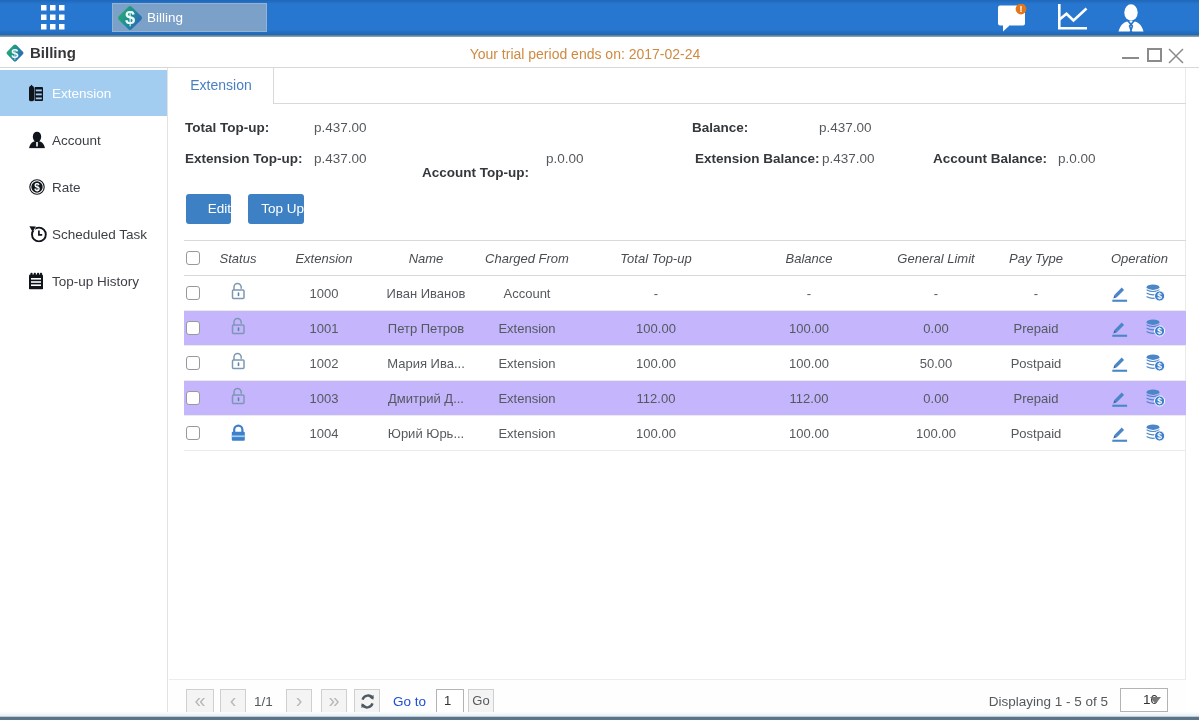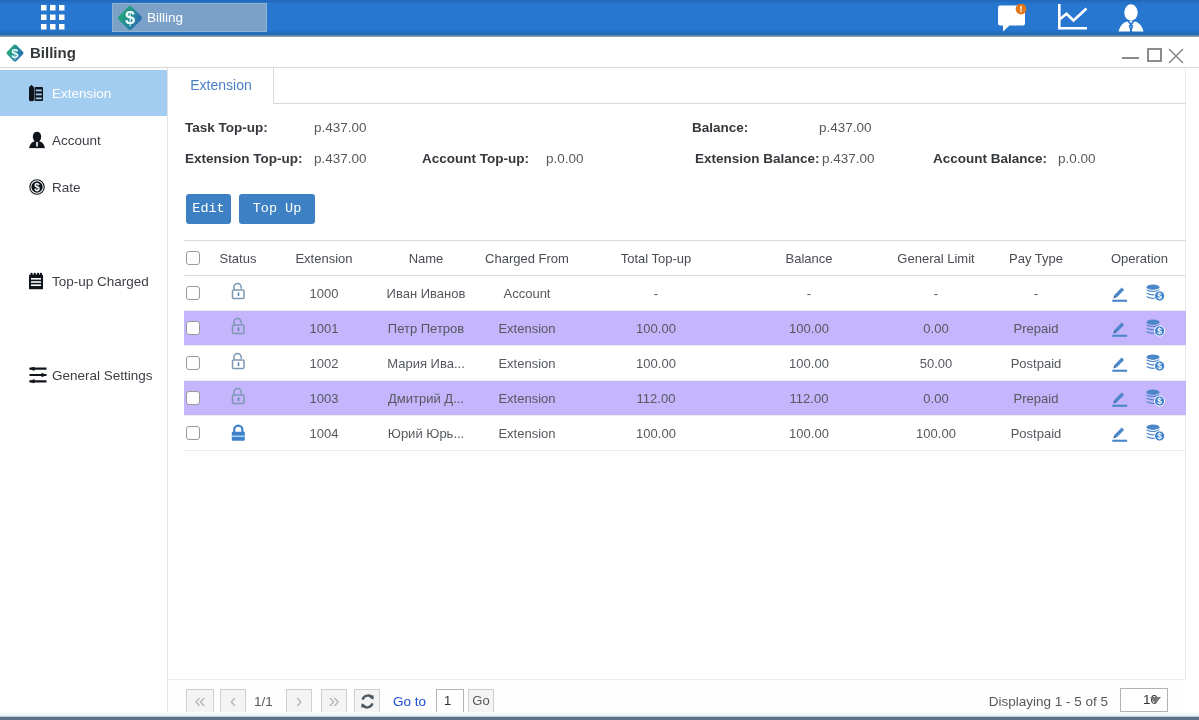--- a/index.html
+++ b/index.html
@@ -34,27 +34,27 @@
 .sitem.sel .lb { color:#fff; }
 
 
 #content { position:absolute; left:169px; top:68px; width:1017px; height:649px; background:#fff; border-right:1px solid #eaeaea; }
 #tabstrip { position:absolute; left:0; top:0; width:1017px; height:36px; border-bottom:1px solid #d9d9d9; }
 #tab1 { position:absolute; left:0; top:0; width:105px; height:36px; background:#fff;
   border-right:1px solid #d9d9d9; color:#4a80c2; font-size:14px; line-height:34px; text-align:center; }
 .lbl { font-weight:bold; color:#34383c; font-size:13.5px; position:absolute; white-space:nowrap; }
 .val { color:#55595e; font-size:13.5px; position:absolute; white-space:nowrap; }
 .btn { position:absolute; top:126px; height:30px; background:#3d80c4; border-radius:3px;
-  color:#fff; font-size:13.5px; text-align:center; line-height:30px;font-family:Liberation Mono, monospace; }
+  color:#fff; font-size:13.5px; text-align:right; line-height:30px; }
 
 
 #tbl { position:absolute; left:15px; top:172px; width:1002px; }
 table { border-collapse:collapse; width:1002px; table-layout:fixed; font-size:13px; color:#55595e; }
 thead td { border-top:1px solid #d9d9d9; border-bottom:1px solid #d9d9d9; height:35px;
-  text-align:center; color:#494d52; font-size:13px; }
+  text-align:center; color:#494d52; font-size:13px;font-style:italic; }
 tbody td { height:35px; border-bottom:1px solid #ebebeb; text-align:center; }
 .ops { padding-left:6px; }
 tbody tr.alt { background:#c4b5fd; }
 .cb { display:inline-block; width:14px; height:14px; border:1px solid #999; border-radius:3px; background:#fff; vertical-align:middle; }
 thead .cb, tbody .cb { margin-top:-2px; }
 td:first-child { padding-right:2px; }
 thead td:last-child { padding-left:10px; }
 
 
 #pager { position:absolute; left:0; top:611px; width:1017px; height:36px; border-top:1px solid #ececec; background:#fefefe; }
@@ -129,20 +129,21 @@
         <linearGradient id="dg2" x1="0" y1="0.65" x2="1" y2="0.35">
       <stop offset="0" stop-color="#27a376"></stop>
           <stop offset="0.45" stop-color="#1f8f96"></stop>
           <stop offset="1" stop-color="#2a6fb0"></stop>
     </linearGradient>
       </defs>
     <rect x="4.5" y="4.5" width="17" height="17" rx="2.5" transform="rotate(45 13 13)" fill="url(#dg2)"></rect>
     <text x="13" y="19" font-size="17" font-weight="bold" fill="#eefcf8" text-anchor="middle" font-family="Liberation Sans">$</text>
   </svg>
   <div class="name">Billing</div>
+  <div id="trial">Your trial period ends on: 2017-02-24</div>
   <div class="winbtn" style="left:1122px;top:20px;width:17px;height:2px;background:#8b8b8b"></div>
   <div class="winbtn" style="left:1147px;top:11px;width:15px;height:14px;border:2px solid #8b8b8b"></div>
   <svg class="winbtn" style="left:1168px;top:11px" width="16" height="16" viewBox="0 0 16 16">
     <path d="M1 1 L15 15 M15 1 L1 15" stroke="#8b8b8b" stroke-width="1.5"></path>
   </svg>
 </div>
 
 <div id="sidebar">
   <div class="sitem sel" style="top:2px">
     <svg class="ic" width="14" height="17" viewBox="0 0 14 17">
@@ -163,74 +164,70 @@
     </svg>
     <div class="lb">Account</div>
   </div>
   <div class="sitem" style="top:96px">
     <svg class="ic" width="16" height="16" viewBox="0 0 16 16">
       <circle cx="8" cy="8" r="7.2" fill="none" stroke="#10151c" stroke-width="1.1"></circle>
       <circle cx="8" cy="8" r="5.7" fill="#10151c"></circle>
       <text x="8" y="11.6" font-size="10" font-weight="bold" fill="#fff" text-anchor="middle" font-family="Liberation Sans">$</text>
     </svg>
     <div class="lb">Rate</div>
+  </div>
+  <div class="sitem" style="top:143px">
+    <svg class="ic" width="18" height="17" viewBox="0 0 18 17">
+      <circle cx="9.9" cy="9" r="6.9" fill="none" stroke="#10151c" stroke-width="1.9"></circle>
+      <rect x="0" y="0" width="6.4" height="5.2" fill="#ffffff"></rect>
+      <path d="M0.4 0.7 L 6.9 1.0 L 3.6 6.5 Z" fill="#10151c"></path>
+      <path d="M9.9 4.9 V 9.3 H 13.2" fill="none" stroke="#10151c" stroke-width="1.7"></path>
+    </svg>
+    <div class="lb">Scheduled Task</div>
   </div>
   <div class="sitem" style="top:190px">
     <svg class="ic" width="14" height="17" viewBox="0 0 14 17">
       <rect x="0" y="2" width="14" height="15" rx="1.2" fill="#10151c"></rect>
       <g fill="#ffffff">
           <rect x="2" y="5.5" width="10" height="1.6"></rect>
           <rect x="2" y="8.7" width="10" height="1.6"></rect>
           <rect x="2" y="11.9" width="10" height="1.6"></rect>
         </g>
       <g fill="#10151c">
           <rect x="1.5" y="0" width="2" height="3.4" rx="1"></rect>
           <rect x="4.8" y="0" width="2" height="3.4" rx="1"></rect>
           <rect x="8.1" y="0" width="2" height="3.4" rx="1"></rect>
           <rect x="11" y="0" width="2" height="3.4" rx="1"></rect>
         </g>
     </svg>
-    <div class="lb">Top-up Charged</div>
-  </div>
-  <div class="sitem" style="top:284px">
-    <svg class="ic" width="18" height="17" viewBox="0 0 18 17">
-      <g stroke="#10151c" stroke-width="2.2" fill="none">
-        <path d="M0.5 2.2 H 17.5"></path>
-          <path d="M0.5 8.5 H 17.5"></path>
-          <path d="M0.5 14.8 H 17.5"></path>
-      </g>
-      <path d="M5.5 0 L 0 2.2 L 5.5 4.4 Z" fill="#10151c"></path>
-      <path d="M12.5 6.3 L 18 8.5 L 12.5 10.7 Z" fill="#10151c"></path>
-      <path d="M5.5 12.6 L 0 14.8 L 5.5 17 Z" fill="#10151c"></path>
-    </svg>
-    <div class="lb">General Settings</div>
+    <div class="lb">Top-up History</div>
   </div>
 </div>
 
 <div id="content">
   <div id="tabstrip">
       <div id="tab1">Extension</div>
     </div>
 
-  <div class="lbl" style="left:16px;top:52px">Task Top-up:</div>
+  <div class="lbl" style="left:16px;top:52px">Total Top-up:</div>
   <div class="val" style="left:145px;top:52px">p.437.00</div>
   <div class="lbl" style="left:523px;top:52px">Balance:</div>
   <div class="val" style="left:650px;top:52px">p.437.00</div>
 
   <div class="lbl" style="left:16px;top:83px">Extension Top-up:</div>
   <div class="val" style="left:145px;top:83px">p.437.00</div>
-  <div class="lbl" style="left:253px;top:83px">Account Top-up:</div>
+  <div class="lbl" style="left:253px;top:97px">Account Top-up:</div>
   <div class="val" style="left:377px;top:83px">p.0.00</div>
   <div class="lbl" style="left:526px;top:83px">Extension Balance:</div>
   <div class="val" style="left:653px;top:83px">p.437.00</div>
   <div class="lbl" style="left:764px;top:83px">Account Balance:</div>
   <div class="val" style="left:889px;top:83px">p.0.00</div>
 
   <div class="btn" style="left:17px;width:45px">Edit</div>
-  <div class="btn" style="left:70px;width:76px">Top Up</div>
+  <div class="btn" style="left:79px;width:56px">Top Up</div>
 
   <div id="tbl">
     <table>
       <colgroup>
         <col style="width:19px">
           <col style="width:70px">
           <col style="width:102px">
           <col style="width:102px">
         <col style="width:100px">
           <col style="width:158px">

